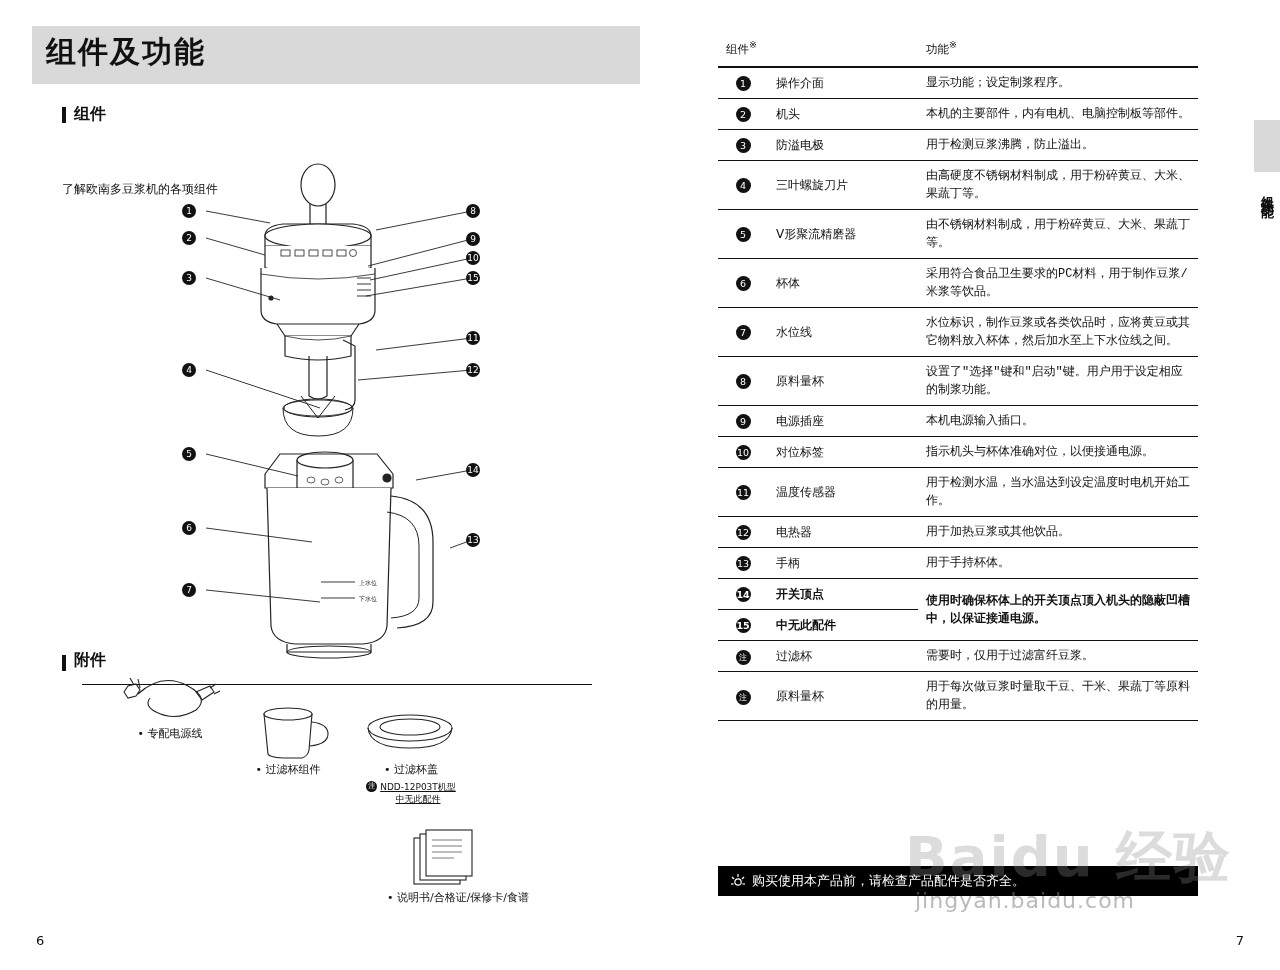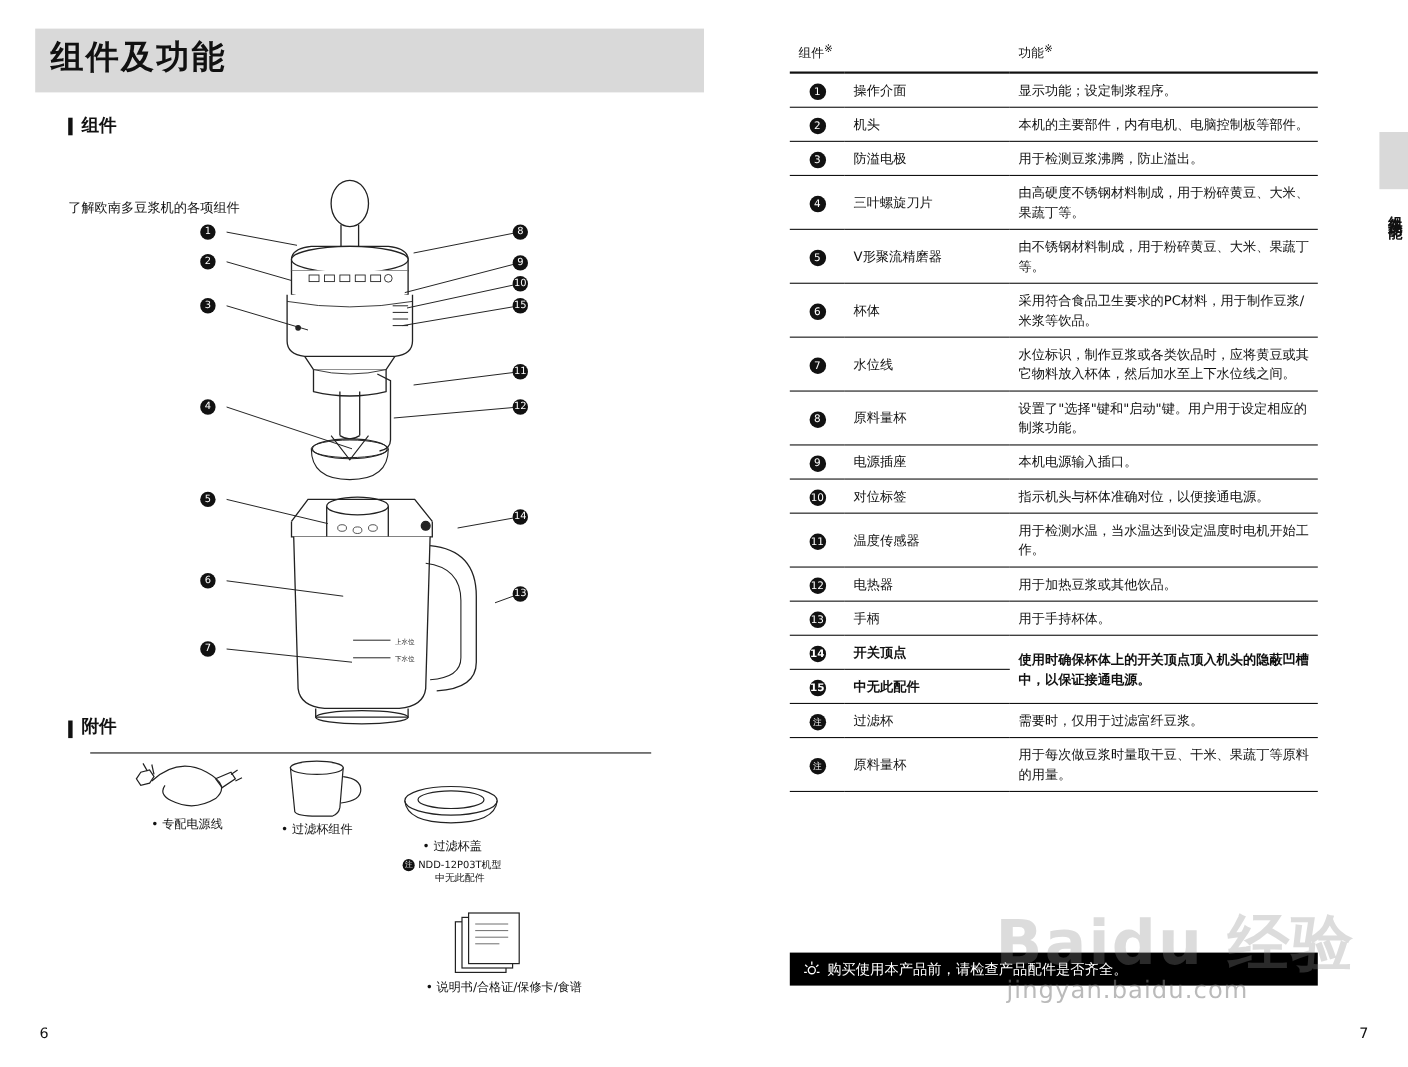--- a/index.html
+++ b/index.html
@@ -22,41 +22,41 @@
   }
   .sec-head{position:absolute;font-size:16px;font-weight:bold;display:flex;align-items:center;gap:8px;}
   .sec-bar{display:inline-block;width:4px;height:16px;background:#111;}
   .sub-note{position:absolute;font-size:12px;color:#111;}
 
   .divider{position:absolute;background:#111;height:1px;}
 
   
   .acc{position:absolute;text-align:center;}
   .acc .cap{font-size:11px;color:#111;white-space:nowrap;}
-  .acc .cap2{font-size:9px;color:#111;line-height:1.35;margin-top:2px;}
+  .acc .cap2{font-size:9px;color:#111;line-height:1.35;margin-top:2px;text-decoration:underline;}
 
   .pgnum{position:absolute;bottom:22px;font-size:13px;color:#111;}
 
   
   .right{position:absolute;left:640px;top:0;width:640px;height:970px;}
   table.comp{
     position:absolute;left:78px;top:32px;width:480px;border-collapse:collapse;
     table-layout:fixed;
   }
   table.comp th,table.comp td{
     border-bottom:1px solid #111;
     padding:6px 8px;vertical-align:middle;font-size:12px;line-height:1.5;
   }
   table.comp col.c1{width:50px;}
   table.comp col.c2{width:150px;}
   table.comp col.c3{width:280px;}
   table.comp th{font-size:11.5px;font-weight:normal;text-align:left;padding-bottom:8px;border-bottom:2px solid #111;}
   td.num{text-align:center;font-size:13px;}
   td.nm{font-size:12.5px;}
-  td.ds{font-size:11.5px;}
+  td.ds{font-size:11.5px;font-family:Liberation Mono, monospace;}
   tr.bold td{font-weight:bold;}
 
   .circ{
     display:inline-block;width:15px;height:15px;border-radius:50%;
     background:#111;color:#fff;font-size:9.5px;line-height:15px;text-align:center;
     font-family:"DejaVu Sans",sans-serif;
   }
   .circ.zhu{font-size:8px;}
 
   .black-note{
@@ -226,34 +226,34 @@
     <div class="cal" style="left:466px;top:363px;"><span class="circ">12</span></div>
     <div class="cal" style="left:466px;top:463px;"><span class="circ">14</span></div>
     <div class="cal" style="left:466px;top:533px;"><span class="circ">13</span></div>
 
     <div class="sec-head" style="left:62px;top:650px;align-items:flex-end;">
       <span class="sec-bar"></span>
       <span>附件</span>
     </div>
     <div class="divider" style="left:82px;top:684px;width:510px;"></div>
 
-    <div class="acc" style="left:110px;top:680px;width:120px;">
+    <div class="acc" style="left:110px;top:664px;width:120px;">
       <svg width="120" height="62">
         <g fill="none" stroke="#222" stroke-width="1.1">
           <path d="M18 34 L14 28 L18 22 L26 20 L30 26 L26 32 Z"></path>
           <path d="M24 21 L20 14 M30 24 L28 15"></path>
           <path d="M28 30 Q52 8 78 22 Q100 34 86 46 Q66 58 46 48 Q34 42 40 34"></path>
           <path d="M86 28 L100 22 L104 28 L92 36 Z"></path>
           <path d="M100 24 L106 20 M104 30 L110 27"></path>
         </g>
       </svg>
       <div class="cap">• 专配电源线</div>
     </div>
 
-    <div class="acc" style="left:228px;top:684px;width:120px;">
+    <div class="acc" style="left:228px;top:700px;width:120px;">
       <svg width="120" height="62">
         <g fill="none" stroke="#222" stroke-width="1.1">
           <path d="M36 14 L40 54 Q42 58 60 58 L74 58 Q80 56 81 50 L84 14 Z" fill="#fff"></path>
           <ellipse cx="60" cy="14" rx="24" ry="6" fill="#fff"></ellipse>
           <path d="M84 22 Q100 24 100 34 Q100 44 82 46"></path>
         </g>
       </svg>
       <div class="cap">• 过滤杯组件</div>
     </div>
 

